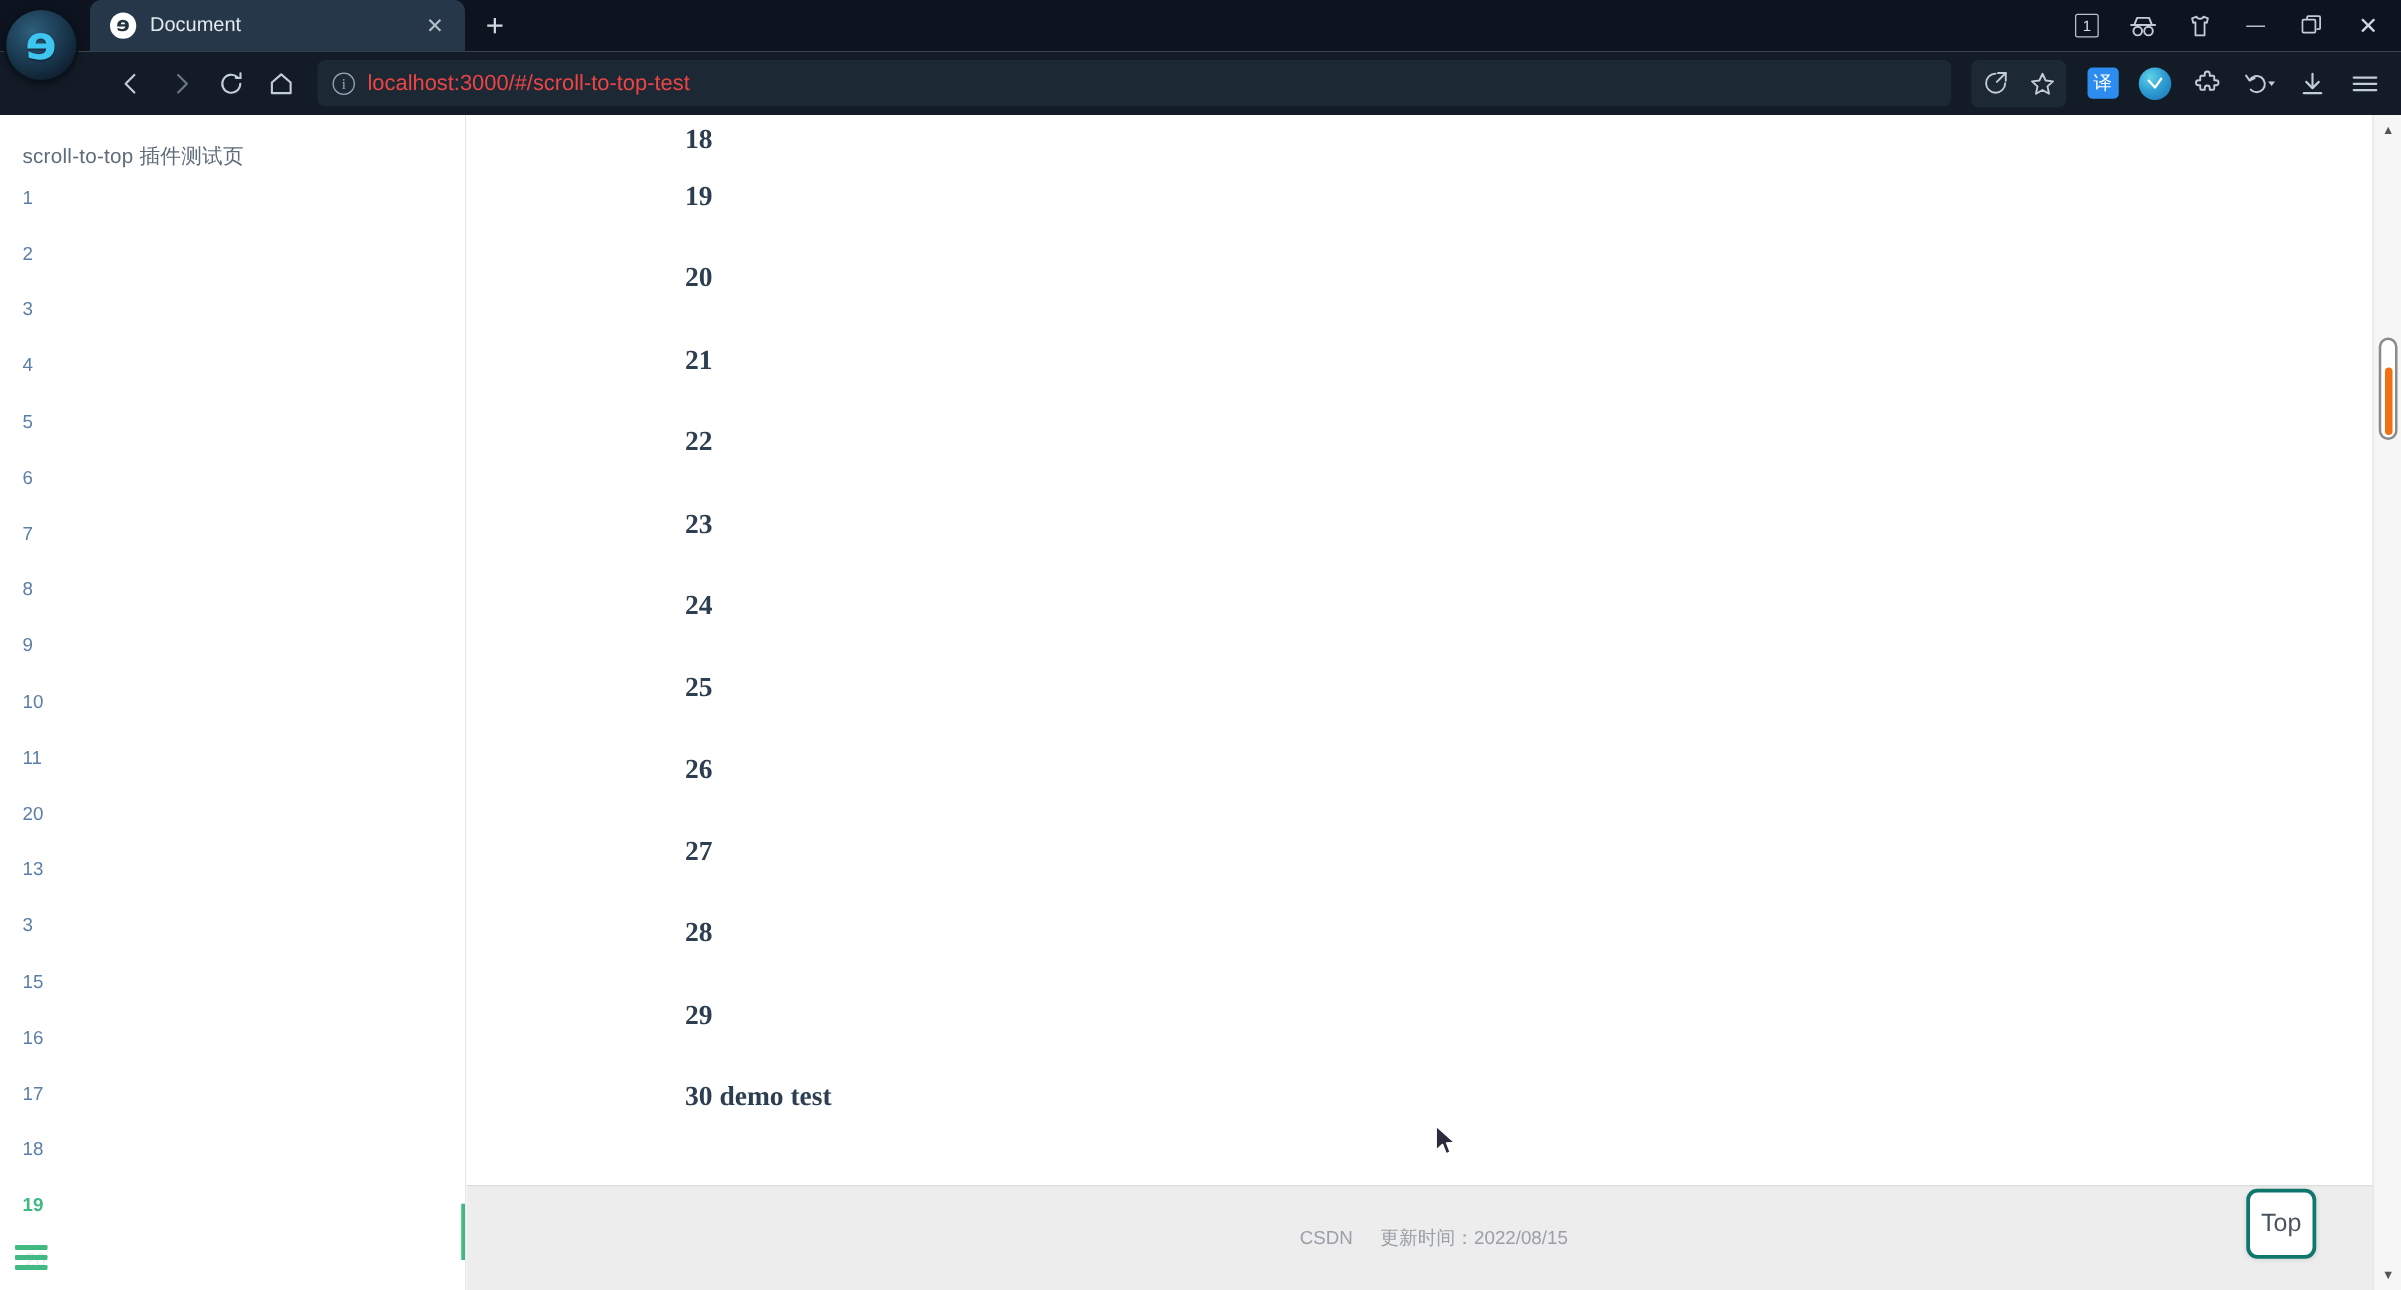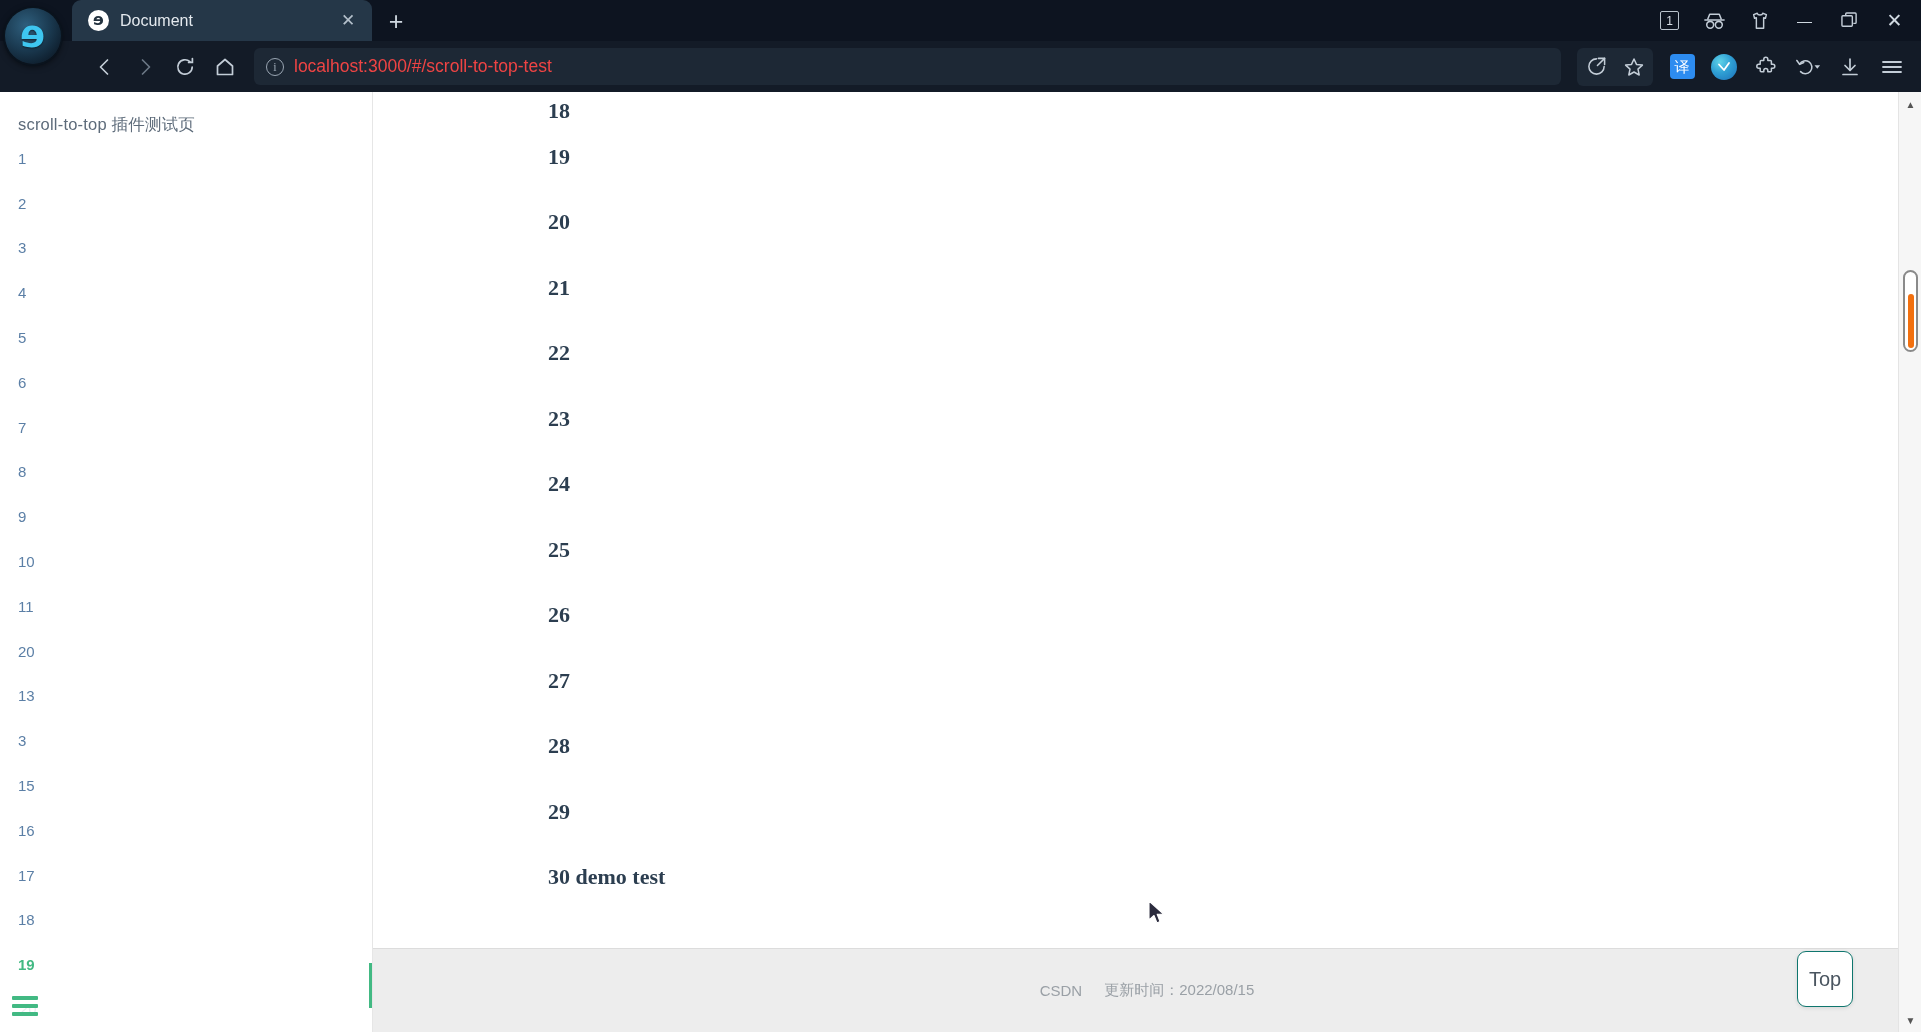--- a/index.html
+++ b/index.html
@@ -151,21 +151,21 @@
 
   .footer{
     position:absolute; left:0; bottom:0; width:100%; height:84px;
     background:#ededed; border-top:1px solid #dcdcdc;
     display:flex; align-items:center; justify-content:center; gap:22px;text-align:right;
   }
   .footer span{ color:#9aa0a6; font-size:15px; }
 
   .topbtn{
     position:absolute; right:68px; bottom:25px;
-    width:56px; height:56px; background:#fff; border:1px solid #0f766e;
+    width:56px; height:56px; background:#fff; border:3px solid #0f766e;
     border-radius:9px; display:flex; align-items:center; justify-content:center;
     color:#4a5560; font-size:20px; box-shadow:0 1px 4px rgba(0,0,0,.10);
   }
 
   
   .pscroll{
     position:absolute; right:0; top:0; width:23px; height:940px;
     background:#f6f6f6; border-left:1px solid #e4e4e4;
   }
   .pscroll .arw{

